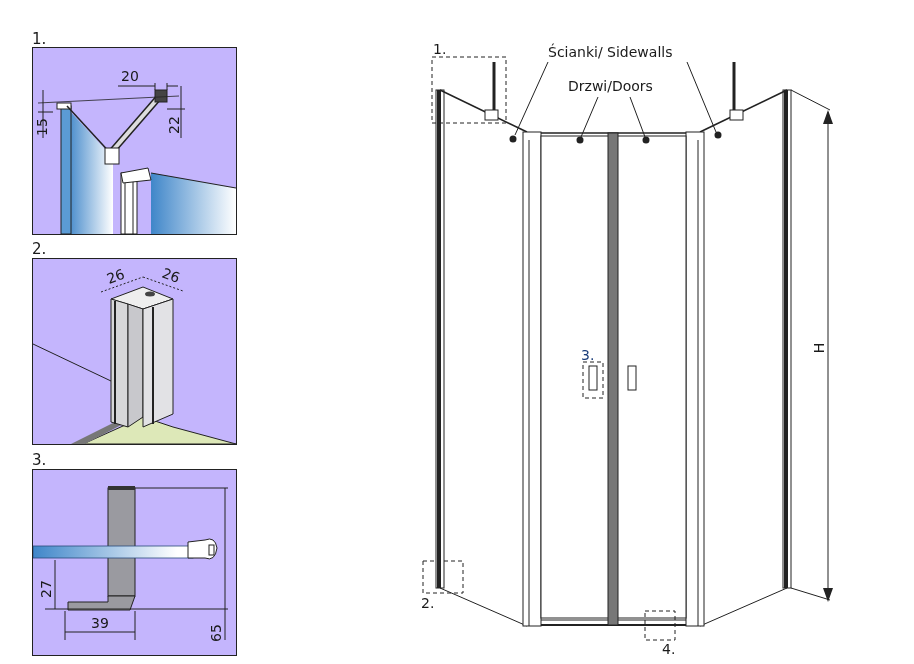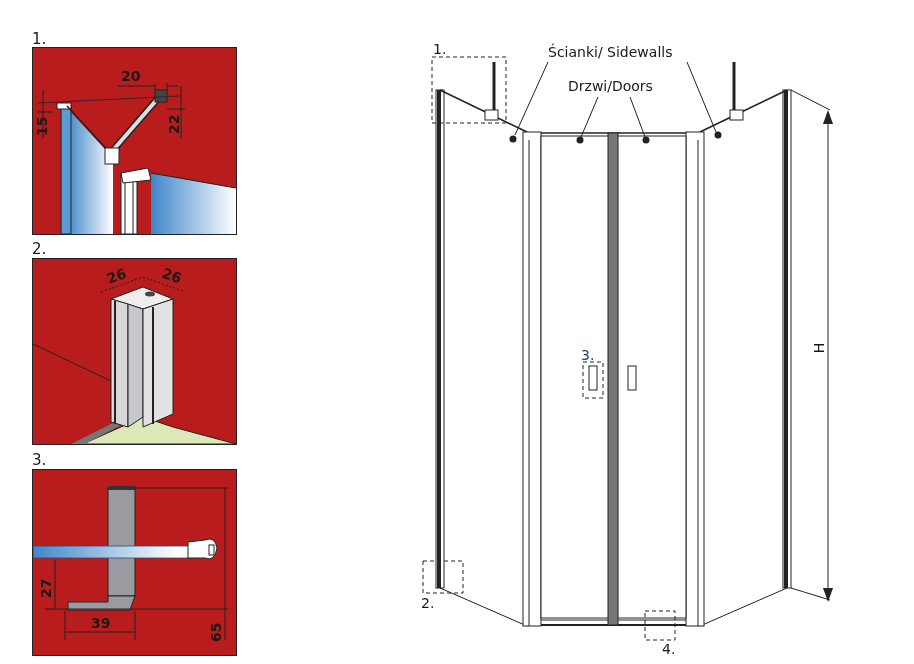--- a/index.html
+++ b/index.html
@@ -1,18 +1,18 @@
 <!DOCTYPE html>
 <html><head>
 <meta charset="utf-8">
 <style>
   html, body { margin:0; padding:0; background:#ffffff; }
   body { width:914px; height:664px; position:relative; overflow:hidden; font-family:"DejaVu Sans", sans-serif; }
   .detail-label { position:absolute; font-size:15px; color:#1a1a1a; }
-  .panel { position:absolute; border:1.5px solid #222; background:#b91c1c; overflow:hidden;font-weight:bold; }
+  .panel { position:absolute; border:1.5px solid #222; background:#c4b5fd; overflow:hidden; }
   svg { position:absolute; left:0; top:0; }
   .dim { font-size:14px; fill:#1a1a1a; font-family:"DejaVu Sans", sans-serif; }
   .callout { font-size:14px; fill:#1a1a1a; font-family:"DejaVu Sans", sans-serif; }
   .num-blue { fill:#1a3d7a; }
 </style>
 </head>
 <body>
 
 <div class="detail-label" style="left:32px;top:30px;">1.</div>
 <div class="panel" style="left:32px;top:47px;width:203px;height:186px;">

